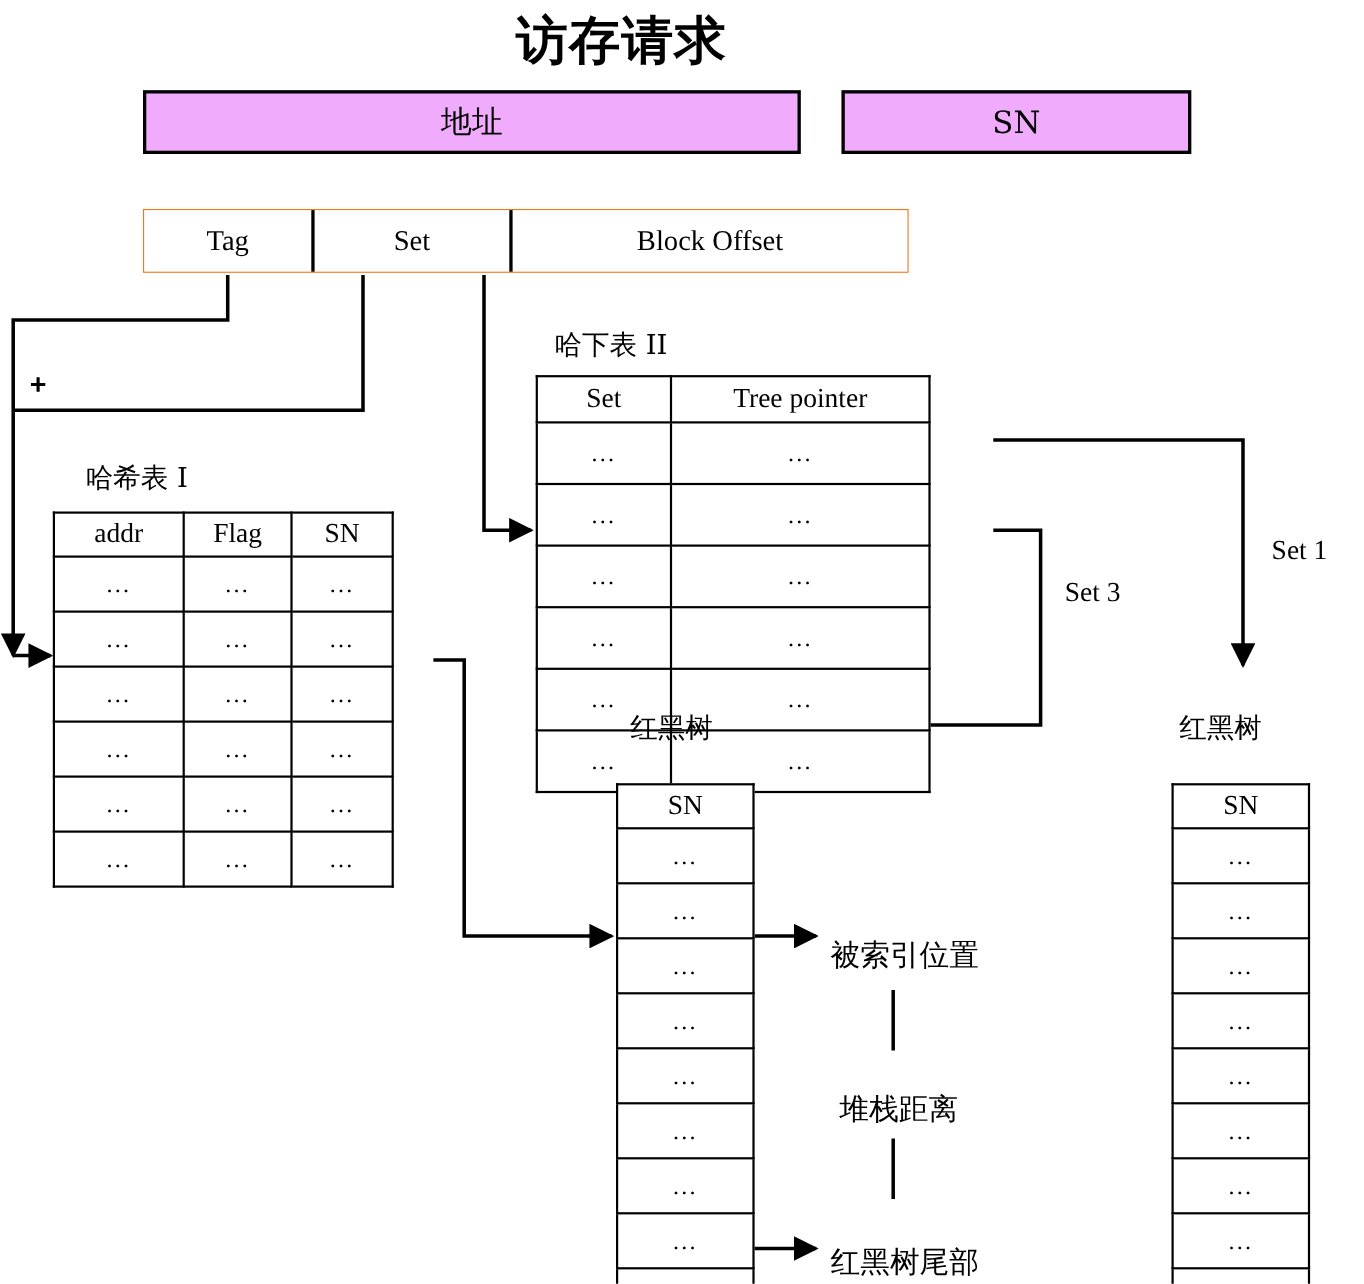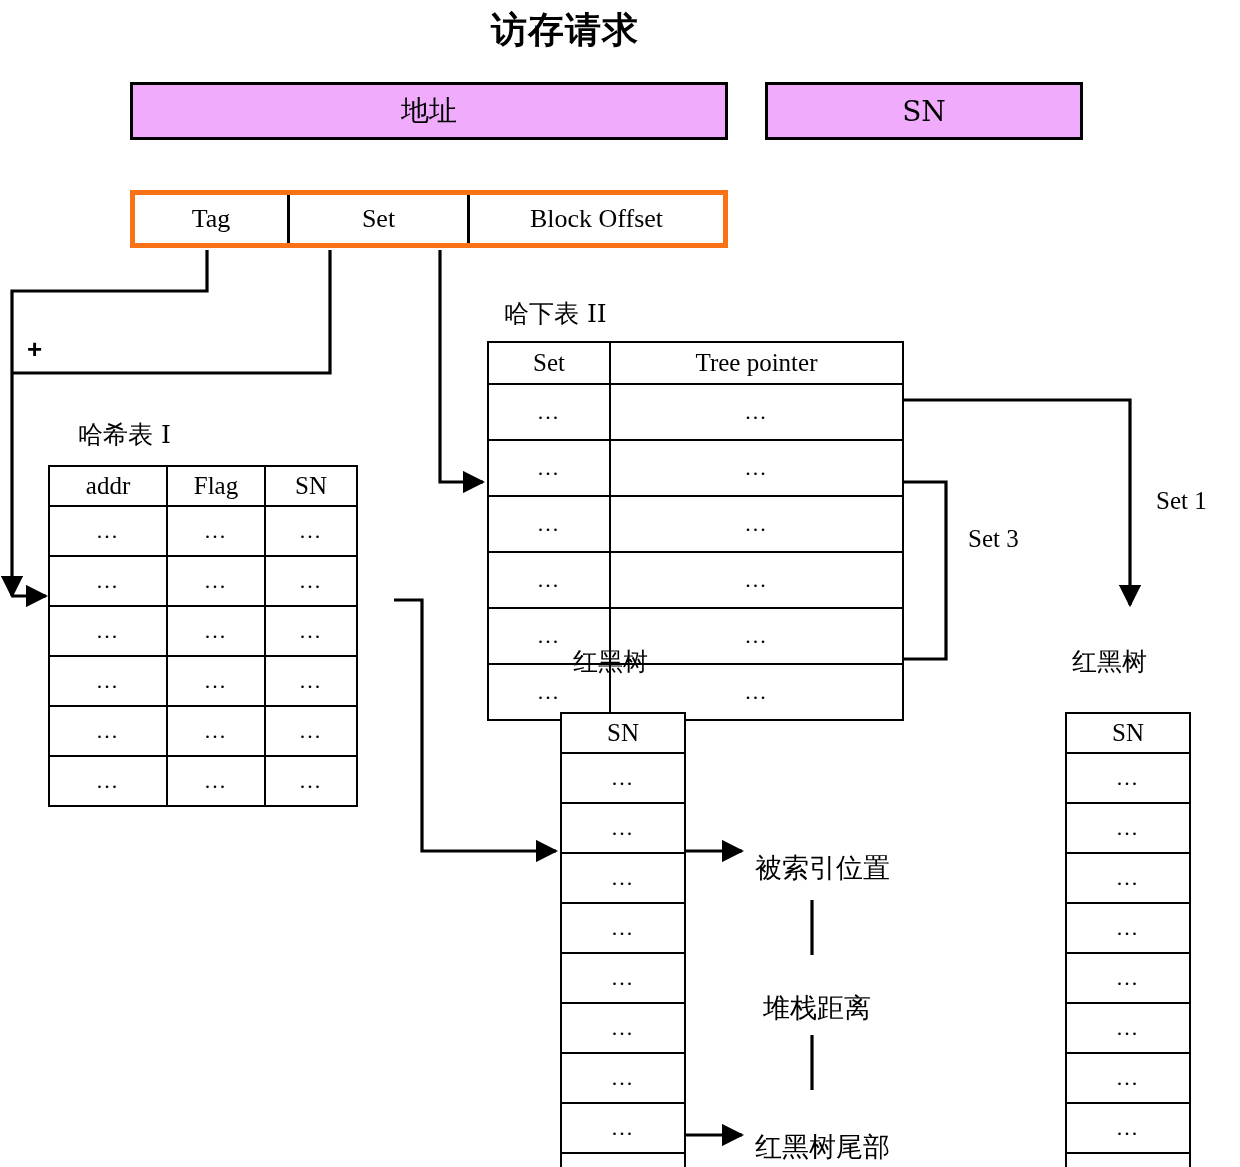--- a/index.html
+++ b/index.html
@@ -26,21 +26,21 @@
     width: 1240px; height: 1167px;
     pointer-events: none;
   }
 
   
   .diagram-title {
     position: absolute;
     left: 0; top: 6px;
     width: 1120px;
     text-align: center;
-    font-size: 36px;
+    font-size: 47px;
     font-weight: bold;
     font-family: "DejaVu Serif", "Liberation Serif", serif;
     letter-spacing: 1px;
     padding-left: 10px;
   }
 
   
   .bar {
     position: absolute;
     border: 3px solid #000;
@@ -51,22 +51,22 @@
     font-size: 28px;
     font-family: "DejaVu Serif", "Liberation Serif", serif;
   }
   #addr-bar  { left: 130px; top: 82px;  width: 598px; height: 58px; }
   #sn-bar    { left: 765px; top: 82px;  width: 318px; height: 58px; }
 
   
   #field-bar {
     position: absolute;
     left: 130px; top: 190px;
-    width: 598px; height: 58px;
-    border: 5px solid #f97316;
+    width: 696px; height: 58px;
+    border: 1px solid #f97316;
     background: #fff;
     display: flex;
   }
   #field-bar .field {
     display: flex;
     align-items: center;
     justify-content: center;
     font-size: 26px;
     border-right: 3px solid #000;
     font-family: "Liberation Serif", "DejaVu Serif", serif;
@@ -127,21 +127,21 @@
 
   
   #hash1-table { left: 48px; top: 465px; }
   #hash1-table th.c-addr, #hash1-table td.c-addr { width: 118px; }
   #hash1-table th.c-flag, #hash1-table td.c-flag { width: 98px; }
   #hash1-table th.c-sn,   #hash1-table td.c-sn   { width: 92px; }
 
   
   #hash2-table { left: 487px; top: 341px; }
   #hash2-table th.c-set,  #hash2-table td.c-set  { width: 122px; }
-  #hash2-table th.c-tree, #hash2-table td.c-tree { width: 293px; }
+  #hash2-table th.c-tree, #hash2-table td.c-tree { width: 235px; }
   #hash2-table td { height: 43px; line-height: 54px; }
   #hash2-table th { height: 40px; line-height: 40px; }
 
   
   .rbt-table td { height: 42px; line-height: 52px; width: 124px; }
   .rbt-table th { height: 36px; line-height: 36px; width: 124px; }
   #rbt-left-table  { left: 560px;  top: 712px; }
   #rbt-right-table { left: 1065px; top: 712px; }
 
   

